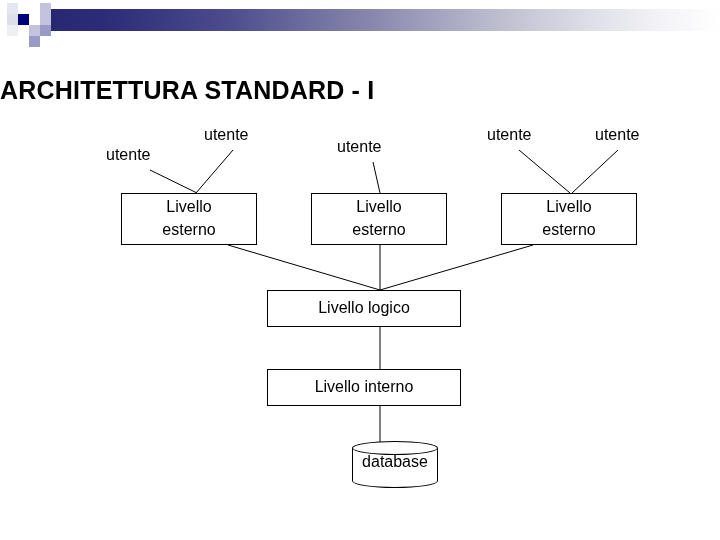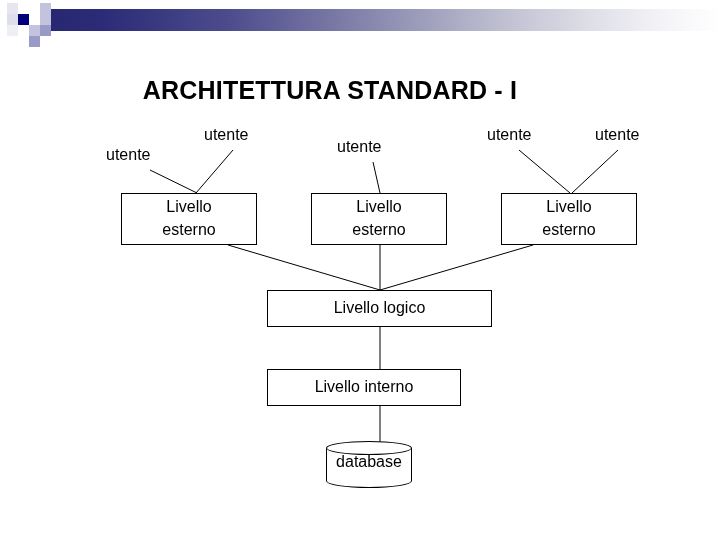--- a/index.html
+++ b/index.html
@@ -36,21 +36,20 @@
   .mosaic {
     position: absolute;
   }
 
   
   #page-title {
     position: absolute;
     left: 0;
     top: 76px;
     width: 660px;
-    text-align: center;
     font-size: 25px;
     font-weight: bold;
     letter-spacing: 0.2px;
     color: #000000;
     white-space: nowrap;
   }
 
   
   #diagram {
     position: absolute;
@@ -85,21 +84,21 @@
     position: absolute;
     font-size: 16px;
     color: #000000;
     white-space: nowrap;
     text-align: center;
   }
 
   
   #database-node {
     position: absolute;
-    left: 326px;
+    left: 352px;
     top: 441px;
     width: 86px;
     height: 45px;
   }
   #db-body {
     position: absolute;
     left: 0;
     top: 7px;
     width: 86px;
     height: 33px;
@@ -217,21 +216,21 @@
   <div class="node-box" style="left:311px; top:193px; width:136px; height:52px;">
     <span>Livello</span>
     <span>esterno</span>
   </div>
 
   <div class="node-box" style="left:501px; top:193px; width:136px; height:52px;">
     <span>Livello</span>
     <span>esterno</span>
   </div>
 
-  <div class="node-box" style="left:267px; top:290px; width:225px; height:37px;">
+  <div class="node-box" style="left:267px; top:290px; width:194px; height:37px;">
     <span>Livello logico</span>
   </div>
 
   <div class="node-box" style="left:267px; top:369px; width:194px; height:37px;">
     <span>Livello interno</span>
   </div>
 
   <div id="database-node">
     <div id="db-body"></div>
     <div id="db-bottom"></div>

